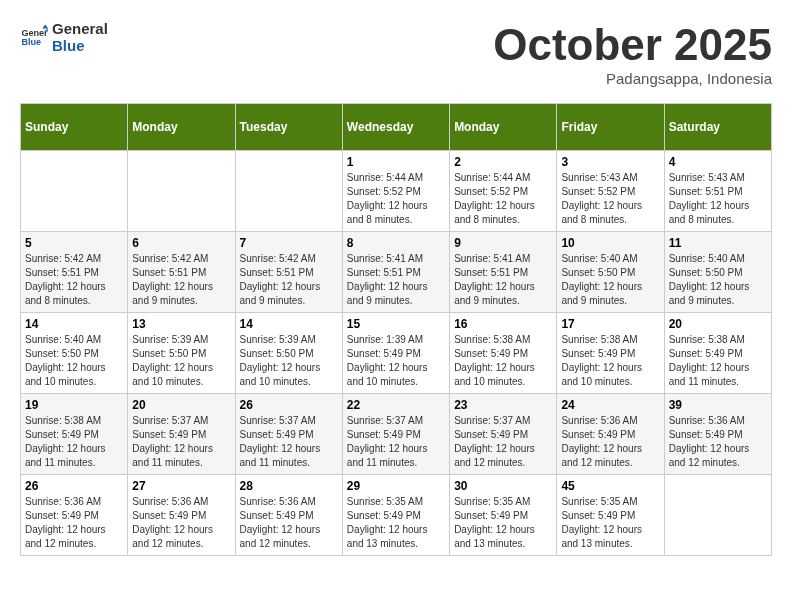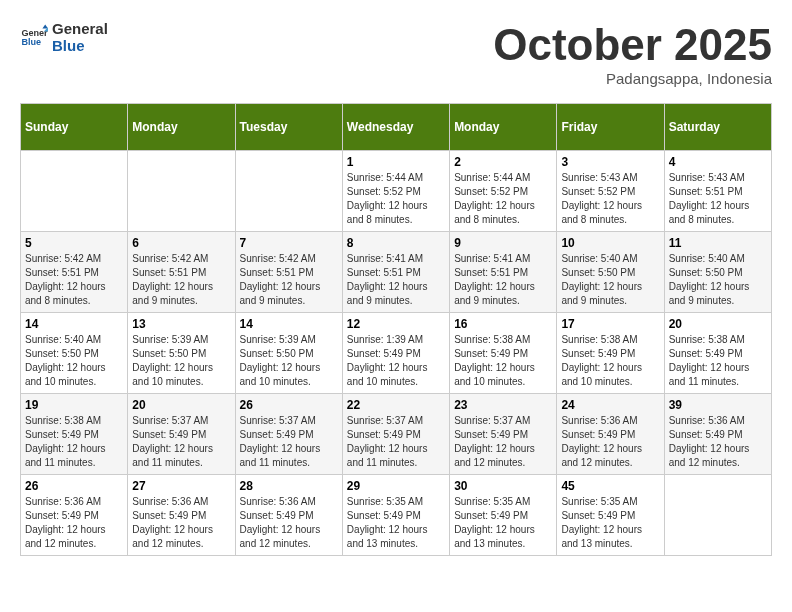--- a/index.html
+++ b/index.html
@@ -198,21 +198,21 @@
 Sunset: 5:50 PM
 Daylight: 12 hours and 10 minutes.</div>
         </td>
         <td>
           <span class="day-num">14</span>
           <div class="day-info">Sunrise: 5:39 AM
 Sunset: 5:50 PM
 Daylight: 12 hours and 10 minutes.</div>
         </td>
         <td>
-          <span class="day-num">12</span>
+          <span class="day-num">15</span>
           <div class="day-info">Sunrise: 1:39 AM
 Sunset: 5:49 PM
 Daylight: 12 hours and 10 minutes.</div>
         </td>
         <td>
           <span class="day-num">16</span>
           <div class="day-info">Sunrise: 5:38 AM
 Sunset: 5:49 PM
 Daylight: 12 hours and 10 minutes.</div>
         </td>

